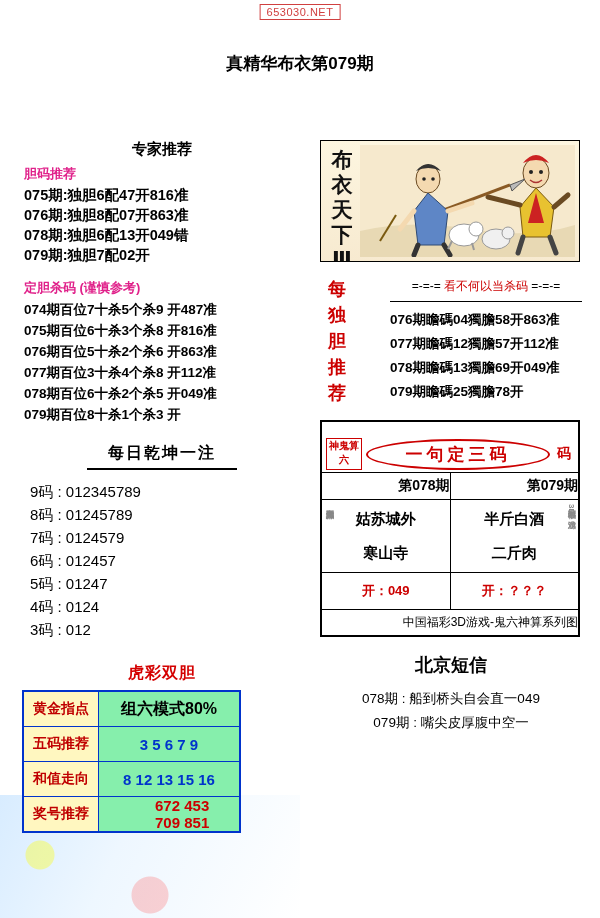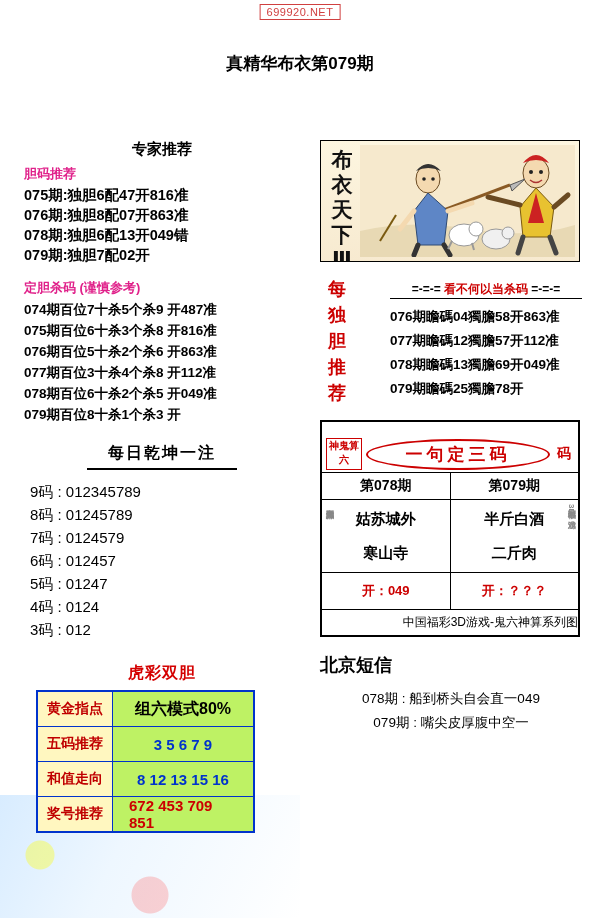--- a/index.html
+++ b/index.html
@@ -41,28 +41,28 @@
   .zhu-underline{
     width:150px;height:2px;background:#000;margin:0 auto 10px auto;
   }
   .code-line{font-size:15px;line-height:23px;margin-left:8px;}
   
   .hucai-title{
     text-align:center;font-weight:bold;font-size:16px;color:#d40000;
     margin:22px 0 6px 0;letter-spacing:1px;
   }
   .hucai-box{
-    width:215px;margin-left:14px;border:2px solid #0033cc;background:#bef264;
+    width:215px;margin-left:0;border:2px solid #0033cc;background:#86efac;
     position:relative;
   }
   .hucai-row{
     display:flex;align-items:stretch;border-bottom:1px solid #0033cc;
     min-height:34px;
   }
-  .hucai-row:last-child{border-bottom:none;}
+  .hucai-row:last-child{border-bottom:none;gap:40px;}
   .hucai-label{
     width:74px;flex:0 0 74px;border-right:1px solid #0033cc;
     display:flex;align-items:center;justify-content:center;
     font-weight:bold;font-size:14px;color:#c00000;background:#fff7c0;
     text-align:center;line-height:1.1;
   }
   .hucai-val{
     flex:1;display:flex;align-items:center;justify-content:space-around;
     font-weight:bold;font-size:15px;padding:0 16px;color:#000;
   }
@@ -95,22 +95,22 @@
   .art-fig{position:absolute;right:4px;top:4px;width:215px;height:112px;}
   .banner{
     margin-top:14px;display:flex;align-items:center;gap:36px;
   }
   .banner-left{
     width:34px;font-size:18px;font-weight:bold;color:#cc0000;
     line-height:26px;text-align:center;
   }
   .banner-right{flex:1;}
   .banner-top{
-    text-align:center;font-size:12px;font-weight:bold;
-    border-bottom:1px solid #000;padding-bottom:0;margin-bottom:6px;
+    text-align:center;font-size:12px;font-weight:normal;
+    border-bottom:1px solid #000;padding-bottom:6px;margin-bottom:6px;
   }
   .banner-top .red{color:#cc0000;}
   .bline{font-size:13.5px;font-weight:bold;line-height:24px;}
   
   .sanma-box{
     margin-top:14px;width:256px;border:2px solid #000;background:#fff;
     position:relative;
   }
   .sanma-top{
     display:flex;align-items:center;padding:16px 4px 2px 4px;
@@ -128,21 +128,21 @@
   .seal2{
     width:20px;color:#cc0000;font-size:14px;font-weight:bold;text-align:center;
     flex:0 0 20px;
   }
   .sanma-grid{display:flex;border-top:1px solid #000;}
   .sanma-cell{
     flex:1;border-right:1px solid #000;
   }
   .sanma-cell:last-child{border-right:none;}
   .sanma-h{
-    text-align:center;font-size:14px;font-weight:bold;padding:4px 0;
+    text-align:right;font-size:14px;font-weight:bold;padding:4px 0;
     border-bottom:1px solid #000;
   }
   .sanma-body{
     height:72px;display:flex;flex-direction:column;align-items:center;
     justify-content:center;font-size:15px;font-weight:bold;line-height:26px;
     position:relative;
     gap:8px;
   }
   .sanma-open{
     border-top:1px solid #000;text-align:center;color:#cc0000;
@@ -151,28 +151,28 @@
   .sanma-foot{
     border-top:1px solid #000;text-align:right;font-size:12px;padding:4px 0;
   }
   .vtext{
     position:absolute;left:2px;top:4px;font-size:8px;color:#888;
     writing-mode:vertical-rl;line-height:10px;
   }
   .vtext.r{left:auto;right:2px;}
   
   .bj-title{
-    font-weight:bold;font-size:18px;margin:16px 0 10px 0;
+    text-align:center;font-weight:bold;font-size:18px;margin:16px 0 10px 0;
   }
   .bj-line{font-size:13.5px;line-height:24px;text-align:center;}
 </style>
 </head>
 <body>
 
-<div class="watermark">699920.NET</div>
+<div class="watermark">653030.NET</div>
 <div class="title">真精华布衣第079期</div>
 
 <div class="starbg"></div>
 
 <div class="left-col">
 
   <div class="sec-head">专家推荐</div>
   <div class="pink-tag">胆码推荐</div>
 
   <div class="line">075期:独胆6配47开816准</div>

